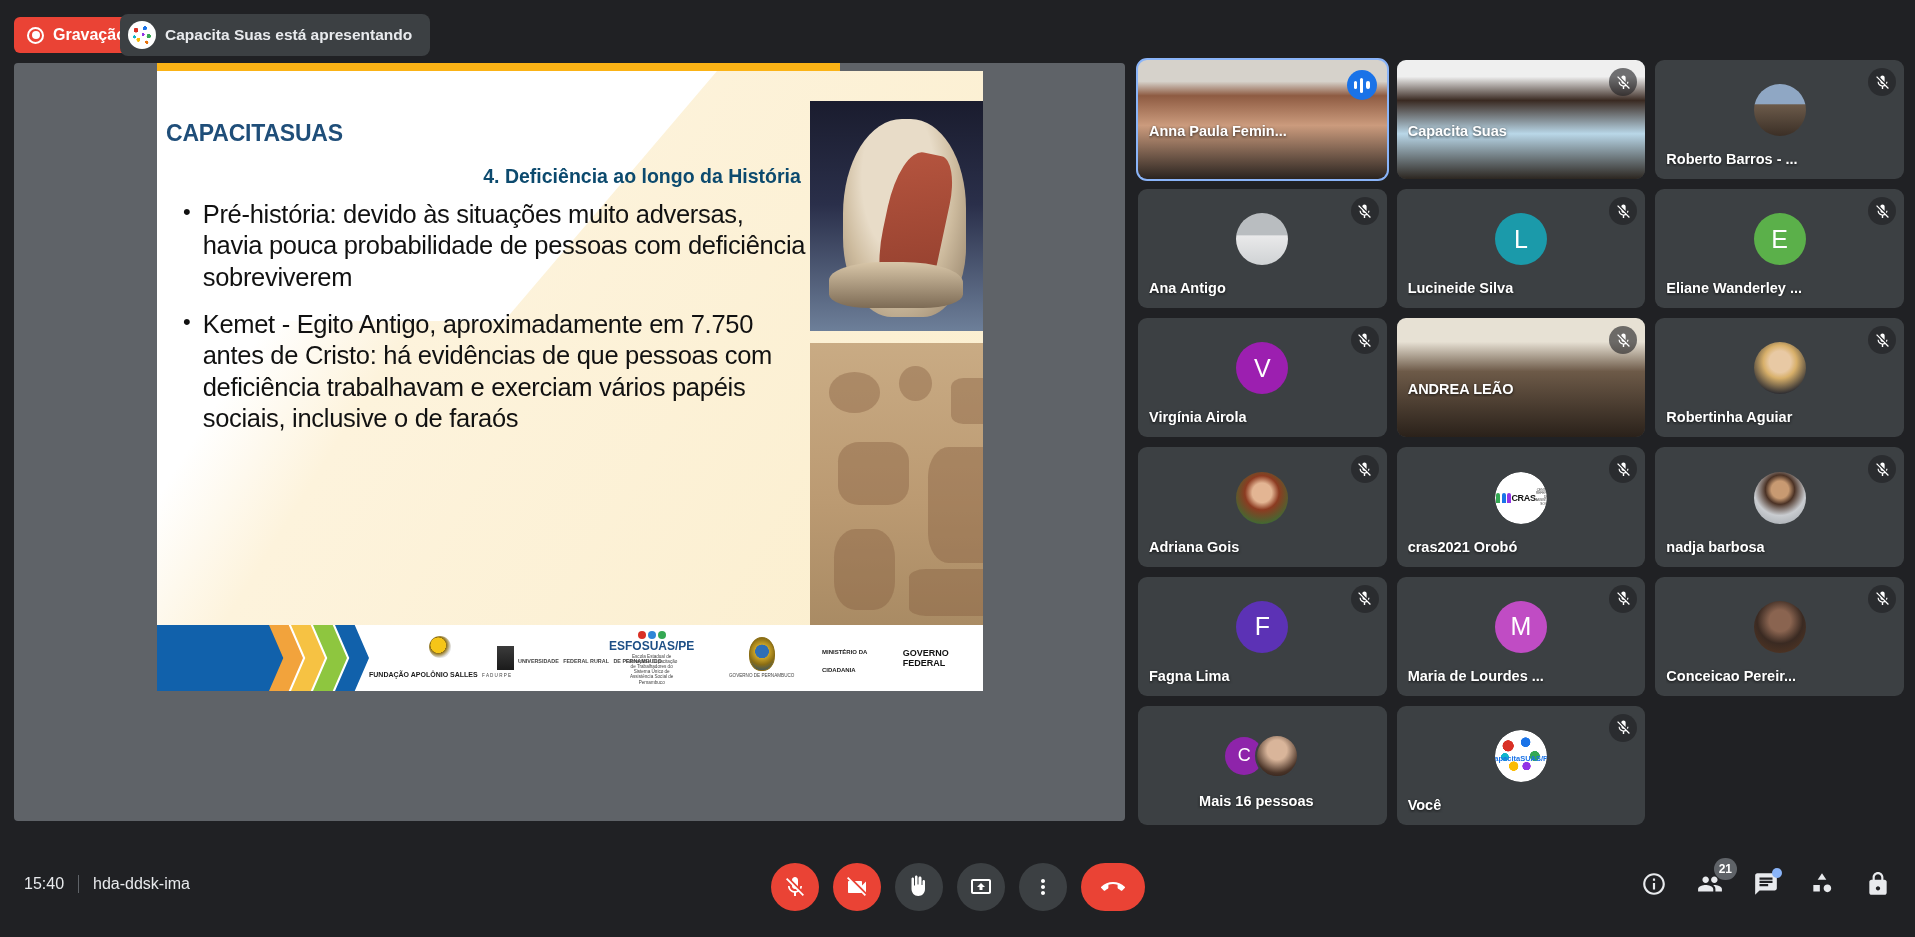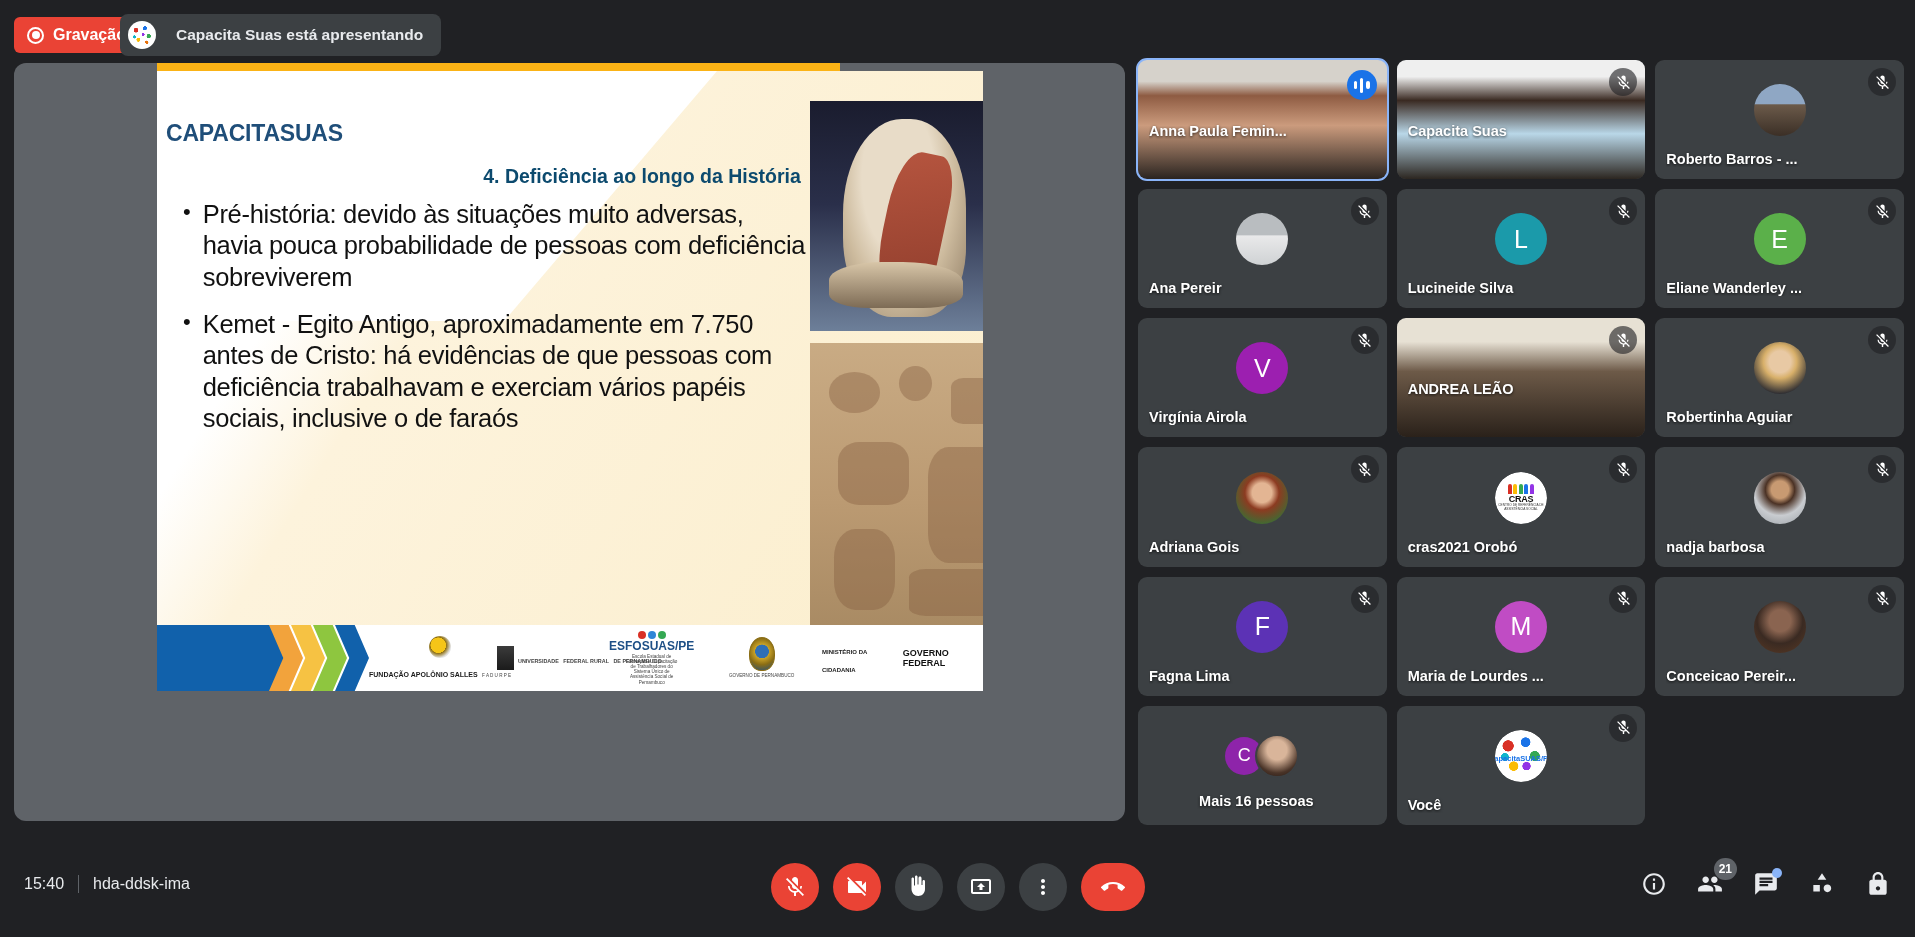--- a/index.html
+++ b/index.html
@@ -18,21 +18,21 @@
     display: flex; align-items: center; gap: 9px;
     background: #ea4335; border-radius: 6px; padding: 0 16px 0 13px;
     color: #fff; font-size: 16px; font-weight: 600; cursor: pointer;
   }
   .rec-dot { width: 17px; height: 17px; border-radius: 50%; border: 2.5px solid #fff;
              display: flex; align-items: center; justify-content: center; flex: 0 0 auto; }
   .rec-dot i { width: 8px; height: 8px; border-radius: 50%; background: #fff; display: block; }
 
   .present-pill {
     position: absolute; left: 120px; top: 14px; height: 42px;
-    display: flex; align-items: center; gap: 20px;
+    display: flex; align-items: center; gap: 9px;
     background: #3c4043; border-radius: 8px; padding: 0 18px 0 8px;
     color: #e8eaed; font-size: 15.5px; font-weight: 600; cursor: pointer;
   }
   .present-av { width: 28px; height: 28px; border-radius: 50%; background: #fff;
                 position: relative; overflow: hidden; flex: 0 0 auto; }
   .present-av::before {
     content: ""; position: absolute; inset: 2px; border-radius: 50%;
     background:
       radial-gradient(circle at 25% 30%, #d93025 0 9%, transparent 10%),
       radial-gradient(circle at 62% 22%, #1a73e8 0 8%, transparent 9%),
@@ -40,21 +40,21 @@
       radial-gradient(circle at 35% 70%, #fbbc04 0 8%, transparent 9%),
       radial-gradient(circle at 55% 48%, #9334e6 0 7%, transparent 8%),
       radial-gradient(circle at 18% 58%, #12b5cb 0 6%, transparent 7%),
       radial-gradient(circle at 70% 80%, #e8710a 0 6%, transparent 7%),
       #fff;
   }
 
   
   .stage {
     position: absolute; left: 14px; top: 63px; width: 1111px; height: 758px;
-    background: #5f6368; border-radius: 12px; overflow: hidden;
+    background: #5f6368; border-radius: 4px; overflow: hidden;
   }
   .slide {
     position: absolute; left: 143px; top: 8px; width: 826px; height: 620px;
     background: #fdf6e3; overflow: hidden;
   }
   .slide-topbar { position: absolute; left: 143px; top: 0; width: 683px; height: 28px; background: #fbb316; }
   .slide-white {
     position: absolute; left: 0; top: 0; width: 560px; height: 250px; background: #ffffff;
     clip-path: polygon(0 0, 100% 0, 62% 100%, 0 100%);
   }
@@ -180,21 +180,21 @@
       radial-gradient(circle at 60% 20%, #1a73e8 0 10%, transparent 11%),
       radial-gradient(circle at 80% 50%, #34a853 0 11%, transparent 12%),
       radial-gradient(circle at 34% 72%, #fbbc04 0 10%, transparent 11%),
       radial-gradient(circle at 62% 72%, #9334e6 0 9%, transparent 10%),
       radial-gradient(circle at 15% 52%, #12b5cb 0 8%, transparent 9%),
       #fff;
   }
   .capa-logo i { position: absolute; left: 50%; top: 54%; transform: translate(-50%,-50%);
                  font-size: 7.5px; font-weight: 700; color: #1a73e8; white-space: nowrap; font-style: normal; }
   .cras-logo { width: 52px; height: 52px; border-radius: 50%; background: #fff;
-               display: flex; flex-direction: column; align-items: center; justify-content: center; }
+               display: flex; flex-direction: row; align-items: center; justify-content: center; }
   .cras-logo .people { display: flex; gap: 1.5px; }
   .cras-logo .people i { width: 4px; height: 10px; border-radius: 2px 2px 0 0; display: block; }
   .cras-logo b { font-size: 9px; color: #111; letter-spacing: -0.3px; line-height: 1; margin-top: 1px; }
   .cras-logo u { font-size: 3.2px; color: #333; text-decoration: none; text-align: center; line-height: 1.1; }
 
   
   .bottombar { position: absolute; left: 0; bottom: 0; width: 1915px; height: 100px; background: #202124; }
   .meta { position: absolute; left: 24px; top: 38px; display: flex; align-items: center; gap: 14px;
           color: #e8eaed; font-size: 16px; font-weight: 500; }
   .meta .sep { width: 1px; height: 18px; background: #5f6368; }
@@ -349,21 +349,21 @@
         </span>
         <span class="name">Roberto Barros - ...</span>
       </div>
       <div class="tile">
         <div class="avatar" style="background:linear-gradient(180deg,#b9bdc0 0 42%,#e9e9ea 44%,#cfd2d4 100%)"></div>
         <span class="mic">
           <svg viewBox="0 0 24 24">
             <path d="M19 11h-1.7c0 .74-.16 1.43-.43 2.05l1.23 1.23c.56-.98.9-2.09.9-3.28zM15 11.16V5c0-1.66-1.34-3-3-3S9 3.34 9 5v.18l6 5.98zM4.27 3L3 4.27l6 6V11c0 1.66 1.33 3 2.99 3 .22 0 .44-.03.65-.08l1.66 1.66c-.71.33-1.5.52-2.31.52-2.76 0-5.3-2.1-5.3-5.1H5c0 3.41 2.72 6.23 6 6.72V21h2v-3.28c.91-.13 1.77-.45 2.54-.9L19.73 21 21 19.73 4.27 3z"></path>
           </svg>
         </span>
-        <span class="name">Ana Pereir</span>
+        <span class="name">Ana Antigo</span>
       </div>
       <div class="tile">
         <div class="avatar" style="background:#1b9aaa">L</div>
         <span class="mic">
           <svg viewBox="0 0 24 24">
             <path d="M19 11h-1.7c0 .74-.16 1.43-.43 2.05l1.23 1.23c.56-.98.9-2.09.9-3.28zM15 11.16V5c0-1.66-1.34-3-3-3S9 3.34 9 5v.18l6 5.98zM4.27 3L3 4.27l6 6V11c0 1.66 1.33 3 2.99 3 .22 0 .44-.03.65-.08l1.66 1.66c-.71.33-1.5.52-2.31.52-2.76 0-5.3-2.1-5.3-5.1H5c0 3.41 2.72 6.23 6 6.72V21h2v-3.28c.91-.13 1.77-.45 2.54-.9L19.73 21 21 19.73 4.27 3z"></path>
           </svg>
         </span>
         <span class="name">Lucineide Silva</span>
       </div>

